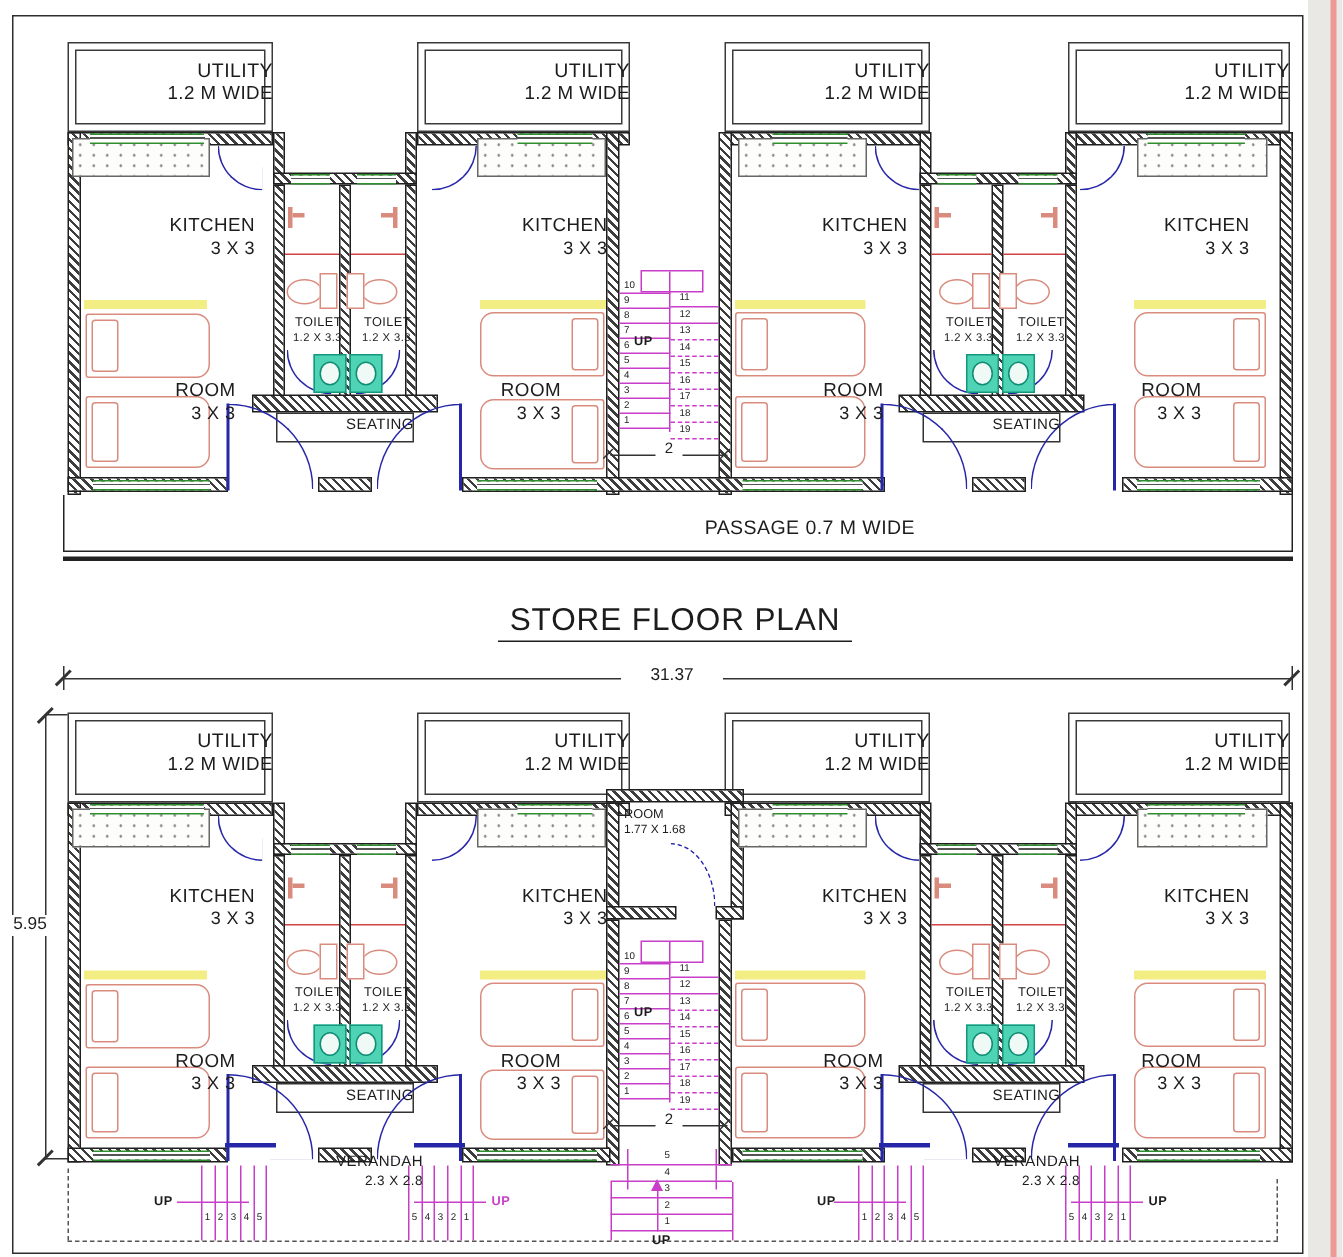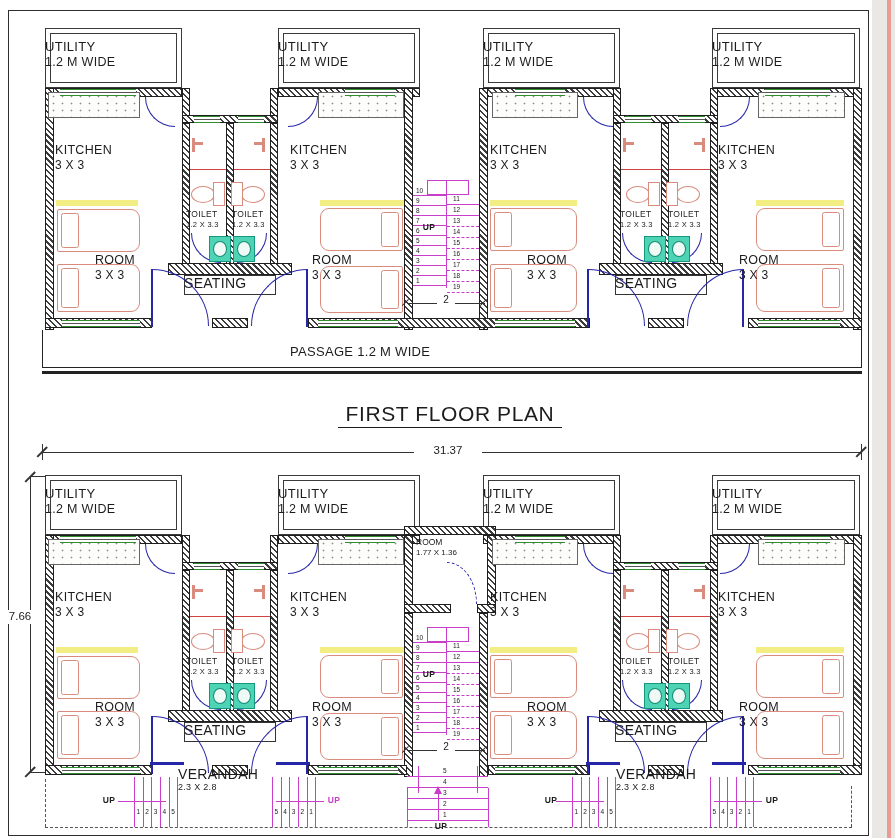--- a/index.html
+++ b/index.html
@@ -3,21 +3,21 @@
 <meta charset="utf-8">
 <style>
   html,body{margin:0;padding:0}
   body{width:895px;height:838px;position:relative;background:#fff;font-family:"Liberation Sans",sans-serif;color:#1c1c1c;overflow:hidden}
   .a{position:absolute;box-sizing:border-box}
   .wall{background:repeating-linear-gradient(45deg,#fff 0 2.6px,#3d3d3d 2.6px 4.2px);border:1px solid #1f1f1f}
   .ubox{border:1.4px solid #3a3a3a;outline:1px solid #3a3a3a;outline-offset:-6px;background:#fff}
   .frame{border:1.2px solid #2e2e2e}
   .win{border-top:1.5px solid #2f8f2f;border-bottom:1.5px solid #2f8f2f;background:linear-gradient(#fff 0 1.6px,#555 1.6px 2.6px,#fff 2.6px 100%);z-index:3}
   .counter{border:1px solid #666;background-image:radial-gradient(circle,#8d8d8d .8px,transparent 1.1px);background-size:9px 7px;background-color:#fdfdfb}
-  .lbl{display:flex;flex-direction:column;align-items:flex-start;justify-content:center;text-align:center;line-height:1.25;letter-spacing:.3px;z-index:6}
+  .lbl{display:flex;flex-direction:column;align-items:flex-end;justify-content:center;text-align:center;line-height:1.25;letter-spacing:.3px;z-index:6}
   .bed{border:1.4px solid #d98c7e;border-radius:2px 9px 9px 2px;background:#fff;z-index:4}
   .bed.fl{border-radius:9px 2px 2px 9px}
   .pil{position:absolute;top:3px;bottom:3px;width:16px;left:3px;border:1.2px solid #d98c7e;border-radius:2.5px;background:#fff}
   .fl .pil{left:auto;right:3px}
   .yel{background:#f3ee84}
   .redln{border-top:1.6px solid #d04343;z-index:4}
   .wcoval{border:1.5px solid #d98c7e;border-radius:50%;background:#fff;z-index:4}
   .wctank{border:1.5px solid #d98c7e;background:#fff;z-index:5}
   .tap{background:#d98c7e;z-index:4}
   .tap:after{content:"";position:absolute;top:4px;left:3px;width:8px;height:2.5px;background:#d98c7e}
@@ -45,21 +45,21 @@
   .arrh{width:0;height:0;border-left:4px solid transparent;border-right:4px solid transparent;border-bottom:8px solid #c93ec9;z-index:5}
   .dimln{border-top:1px solid #333}
   .dimv{border-left:1px solid #333}
   .thln{border-top:1.3px solid #222}
   .thk{background:#222}
   .tick{background:#333;transform:rotate(-45deg);z-index:5}
   .dimtxt{background:#fff;text-align:center;font-size:11.5px;z-index:6;line-height:1.2}
   .dashb{border-top:1.5px dashed #555}
   .dashv{border-left:1.5px dashed #555}
   .t13{font-size:13px}.t12{font-size:12px}.t125{font-size:12.5px}.t10{font-size:10px}
-  .t95{font-size:14px}.t9{font-size:9px}.t85{font-size:8.5px}.t8{font-size:8px}
+  .t95{font-size:10px}.t9{font-size:9px}.t85{font-size:8.5px}.t8{font-size:8px}
   .tl1{font-size:8.5px}.tl2{font-size:7.5px}
   .up{font-size:8.5px;font-weight:bold;letter-spacing:.4px;z-index:6;text-align:center}
   .pink{color:#c93ec9}
   .tal{text-align:left;z-index:6;line-height:1.1}
   .title{font-size:21px;letter-spacing:.6px;text-align:center;z-index:6}
   .title span{border-bottom:1.6px solid #1c1c1c;padding:0 8px 2px}
 </style>
 </head>
 <body>
 
@@ -305,42 +305,42 @@
     <div class="sline dash" style="top: 98px;"></div>
     <div class="snum" style="top: 90px; left: 6px;">19</div>
   </div>
 <div class="a up" style="left:417px;top:222px;width:24px;height:12px">UP</div>
 <div class="a dimln" style="left:407px;top:303px;width:78px;height:0"></div>
 <div class="a tick" style="left:401px;top:302px;width:9px;height:1.3px"></div>
 <div class="a tick" style="left:479px;top:302px;width:9px;height:1.3px"></div>
 <div class="a dimtxt t10" style="left:437px;top:294px;width:18px;height:13px">2</div>
 
 <div class="a lbl" style="left:290px;top:344px;width:320px;height:16px">
-    <div class="t13">PASSAGE 1.2 M WIDE</div>
+    <div class="t13">PASSAGE 0.7 M WIDE</div>
   </div>
 <div class="a dimv" style="left:42px;top:330px;width:0;height:38px;border-left-color:#222"></div>
 <div class="a dimv" style="left:861px;top:330px;width:0;height:38px;border-left-color:#222"></div>
 <div class="a thln" style="left:42px;top:367px;width:820px;height:0"></div>
 <div class="a thk" style="left:42px;top:371px;width:820px;height:2.6px"></div>
 
-<div class="a title" style="left:150px;top:402px;width:600px;height:28px"><span>FIRST FLOOR PLAN</span></div>
+<div class="a title" style="left:150px;top:402px;width:600px;height:28px"><span>STORE FLOOR PLAN</span></div>
 
 <div class="a dimln" style="left:42px;top:452px;width:820px;height:0"></div>
 <div class="a dimv" style="left:42px;top:444px;width:0;height:16px"></div>
 <div class="a dimv" style="left:861px;top:444px;width:0;height:16px"></div>
 <div class="a tick" style="left:35px;top:451px;width:14px;height:1.5px"></div>
 <div class="a tick" style="left:854px;top:451px;width:14px;height:1.5px"></div>
 <div class="a dimtxt" style="left:414px;top:444px;width:68px;height:16px">31.37</div>
 
 <div class="a dimv" style="left:30px;top:477px;width:0;height:296px"></div>
 <div class="a dimln" style="left:30px;top:476px;width:16px;height:0"></div>
 <div class="a dimln" style="left:30px;top:772px;width:16px;height:0"></div>
 <div class="a tick" style="left:23px;top:476px;width:14px;height:1.5px"></div>
 <div class="a tick" style="left:23px;top:771px;width:14px;height:1.5px"></div>
-<div class="a dimtxt" style="left:2px;top:610px;width:36px;height:14px">7.66</div>
+<div class="a dimtxt" style="left:2px;top:610px;width:36px;height:14px">5.95</div>
 
 <div class="a ubox" style="left:45px;top:475px;width:137px;height:60px"></div>
 <div class="a ubox" style="left:278px;top:475px;width:142px;height:60px"></div>
 <div class="a ubox" style="left:483px;top:475px;width:137px;height:60px"></div>
 <div class="a ubox" style="left:712px;top:475px;width:148px;height:60px"></div>
 <div class="a lbl" style="left:45px;top:485px;width:137px;height:34px">
     <div class="t13">UTILITY</div>
     <div class="t125">1.2 M WIDE</div>
   </div>
 <div class="a lbl" style="left:278px;top:485px;width:142px;height:34px">
@@ -376,21 +376,21 @@
 <div class="a wall" style="left:710px;top:570px;width:8px;height:142px"></div>
 
 <div class="a wall" style="left:404px;top:526px;width:92px;height:9px"></div>
 <div class="a wall" style="left:404px;top:535px;width:9px;height:78px"></div>
 <div class="a wall" style="left:487px;top:535px;width:9px;height:78px"></div>
 <div class="a wall" style="left:404px;top:604px;width:47px;height:9px"></div>
 <div class="a wall" style="left:477px;top:604px;width:19px;height:9px"></div>
 <div class="a wall" style="left:404px;top:613px;width:9px;height:164px"></div>
 <div class="a wall" style="left:479px;top:613px;width:9px;height:164px"></div>
 <div class="a tal t85" style="left:416px;top:538px;width:72px;height:10px">ROOM</div>
-<div class="a tal t8" style="left:416px;top:549px;width:72px;height:10px">1.77 X 1.36</div>
+<div class="a tal t8" style="left:416px;top:549px;width:72px;height:10px">1.77 X 1.68</div>
 <div class="a arc atr dsh" style="left:447px;top:562px;width:30px;height:42px"></div>
 
 <div class="a wall" style="left:168px;top:710px;width:124px;height:12px"></div>
 <div class="a wall" style="left:599px;top:710px;width:124px;height:12px"></div>
 <div class="a wall" style="left:45px;top:765px;width:107px;height:10px"></div>
 <div class="a wall" style="left:212px;top:765px;width:36px;height:10px"></div>
 <div class="a wall" style="left:308px;top:765px;width:99px;height:10px"></div>
 <div class="a wall" style="left:488px;top:765px;width:102px;height:10px"></div>
 <div class="a wall" style="left:648px;top:765px;width:36px;height:10px"></div>
 <div class="a wall" style="left:748px;top:765px;width:114px;height:10px"></div>

